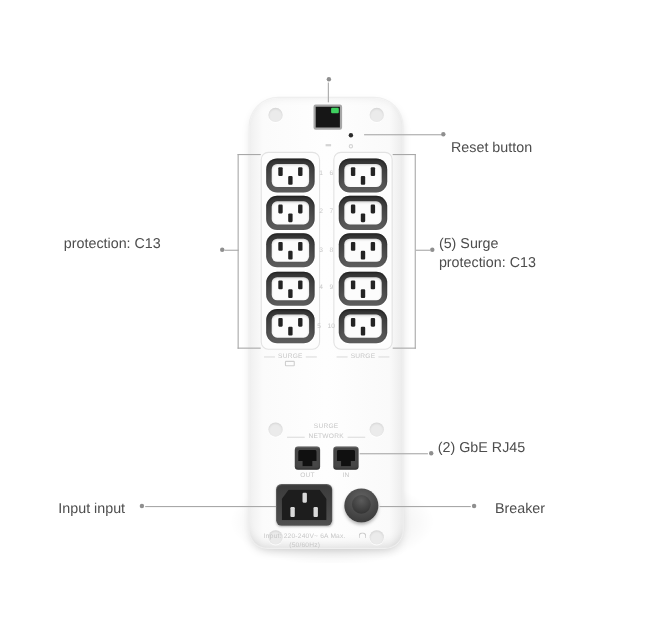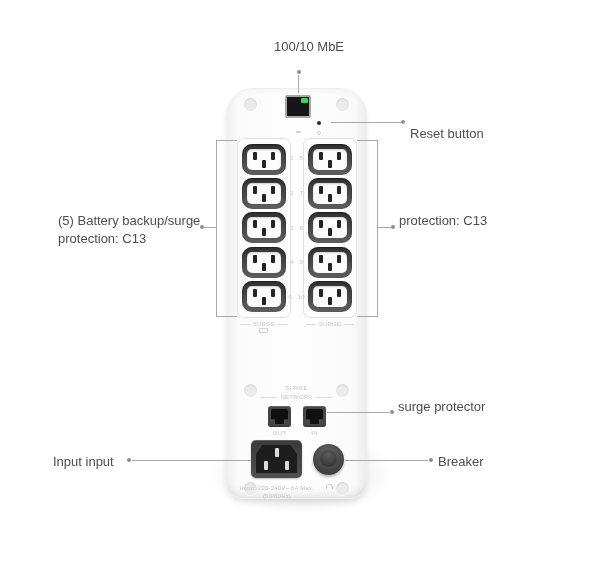--- a/index.html
+++ b/index.html
@@ -234,55 +234,54 @@
       <div>Input: 220-240V~ 6A Max.</div>
       <div>(50/60Hz)</div>
     </div>
     <div class="breaker">
       <div class="breaker-btn"></div>
     </div>
     <div class="breaker-glyph"></div>
   </div>
 
   <div class="ann" style="left:249px;top:38px;width:120px;text-align:center">
-    <div>100/10 MbE</div>
   </div>
   <div class="dot" style="left:297px;top:70px"></div>
   <div class="line" style="left:298px;top:75px;width:1px;height:18px"></div>
 
   <div class="line" style="left:331px;top:122px;width:70px;height:1px"></div>
   <div class="dot" style="left:401px;top:120px"></div>
   <div class="ann" style="left:410px;top:125px">Reset button</div>
 
   <div class="line" style="left:216px;top:140px;width:1px;height:177px"></div>
   <div class="line" style="left:216px;top:140px;width:21px;height:1px"></div>
   <div class="line" style="left:216px;top:316px;width:21px;height:1px"></div>
   <div class="line" style="left:204px;top:227px;width:13px;height:1px"></div>
   <div class="dot" style="left:200px;top:225px"></div>
   <div class="ann" style="left:58px;top:212px">
-    <div>(5) Battery backup/surge</div>
     <div>protection: C13</div>
   </div>
 
   <div class="line" style="left:377px;top:140px;width:1px;height:177px"></div>
   <div class="line" style="left:357px;top:140px;width:21px;height:1px"></div>
   <div class="line" style="left:357px;top:316px;width:21px;height:1px"></div>
   <div class="line" style="left:378px;top:227px;width:13px;height:1px"></div>
   <div class="dot" style="left:391px;top:225px"></div>
   <div class="ann" style="left:399px;top:212px">
+    <div>(5) Surge</div>
     <div>protection: C13</div>
   </div>
 
   <div class="line" style="left:327px;top:412px;width:62px;height:1px"></div>
   <div class="dot" style="left:390px;top:410px"></div>
   <div class="ann" style="left:398px;top:398px">
-    <div>surge protector</div>
+    <div>(2) GbE RJ45</div>
   </div>
 
   <div class="ann" style="left:53px;top:453px">Input input</div>
   <div class="dot" style="left:127px;top:458px"></div>
   <div class="line" style="left:132px;top:460px;width:119px;height:1px"></div>
 
   <div class="line" style="left:345px;top:460px;width:83px;height:1px"></div>
   <div class="dot" style="left:429px;top:458px"></div>
-  <div class="ann" style="left:438px;top:453px">Breaker</div>
+  <div class="ann" style="left:450px;top:453px">Breaker</div>
 
 </div>
 
 </body></html>

